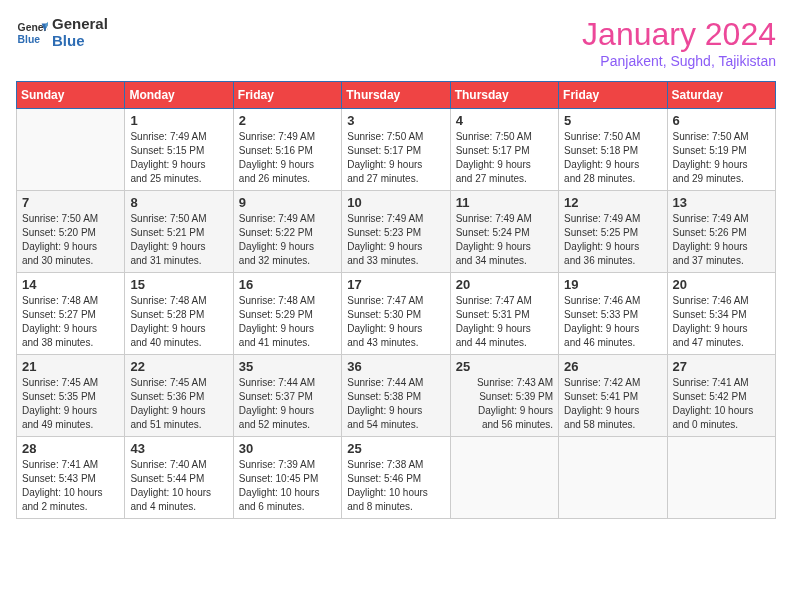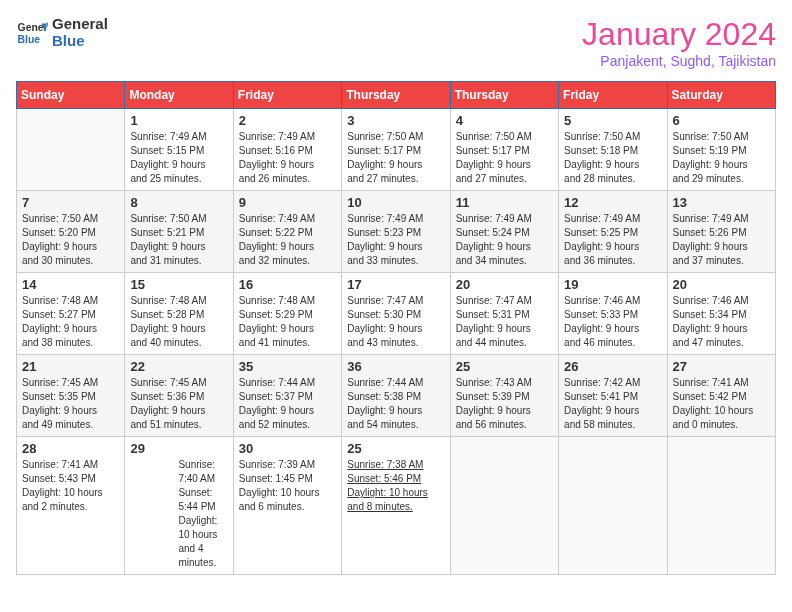--- a/index.html
+++ b/index.html
@@ -287,21 +287,21 @@
         </td>
         <td>
           <span class="day-number">36</span>
           <div class="day-info" style="white-space: pre-line;">Sunrise: 7:44 AM
 Sunset: 5:38 PM
 Daylight: 9 hours
 and 54 minutes.</div>
         </td>
         <td>
           <span class="day-number">25</span>
-          <div class="day-info" style="white-space: pre-line;">Sunrise: 7:43 AM
+          <div class="day-info" style="white-space: pre-line; text-align: right;">Sunrise: 7:43 AM
 Sunset: 5:39 PM
 Daylight: 9 hours
 and 56 minutes.</div>
         </td>
         <td>
           <span class="day-number">26</span>
           <div class="day-info" style="white-space: pre-line;">Sunrise: 7:42 AM
 Sunset: 5:41 PM
 Daylight: 9 hours
 and 58 minutes.</div>
@@ -316,36 +316,36 @@
       </tr>
       <tr>
         <td>
           <span class="day-number">28</span>
           <div class="day-info" style="white-space: pre-line;">Sunrise: 7:41 AM
 Sunset: 5:43 PM
 Daylight: 10 hours
 and 2 minutes.</div>
         </td>
         <td>
-          <span class="day-number">29</span>
-          <div class="day-info" style="white-space: pre-line; margin-left: 48px;">Sunrise: 7:40 AM
+          <span class="day-number">43</span>
+          <div class="day-info" style="white-space: pre-line;">Sunrise: 7:40 AM
 Sunset: 5:44 PM
 Daylight: 10 hours
 and 4 minutes.</div>
         </td>
         <td>
           <span class="day-number">30</span>
           <div class="day-info" style="white-space: pre-line;">Sunrise: 7:39 AM
-Sunset: 1:45 PM
+Sunset: 10:45 PM
 Daylight: 10 hours
 and 6 minutes.</div>
         </td>
         <td>
           <span class="day-number">25</span>
-          <div class="day-info" style="white-space: pre-line; text-decoration: underline;">Sunrise: 7:38 AM
+          <div class="day-info" style="white-space: pre-line;">Sunrise: 7:38 AM
 Sunset: 5:46 PM
 Daylight: 10 hours
 and 8 minutes.</div>
         </td>
         <td class="empty"></td>
         <td class="empty"></td>
         <td class="empty"></td>
       </tr>
     </tbody>
 </table>

